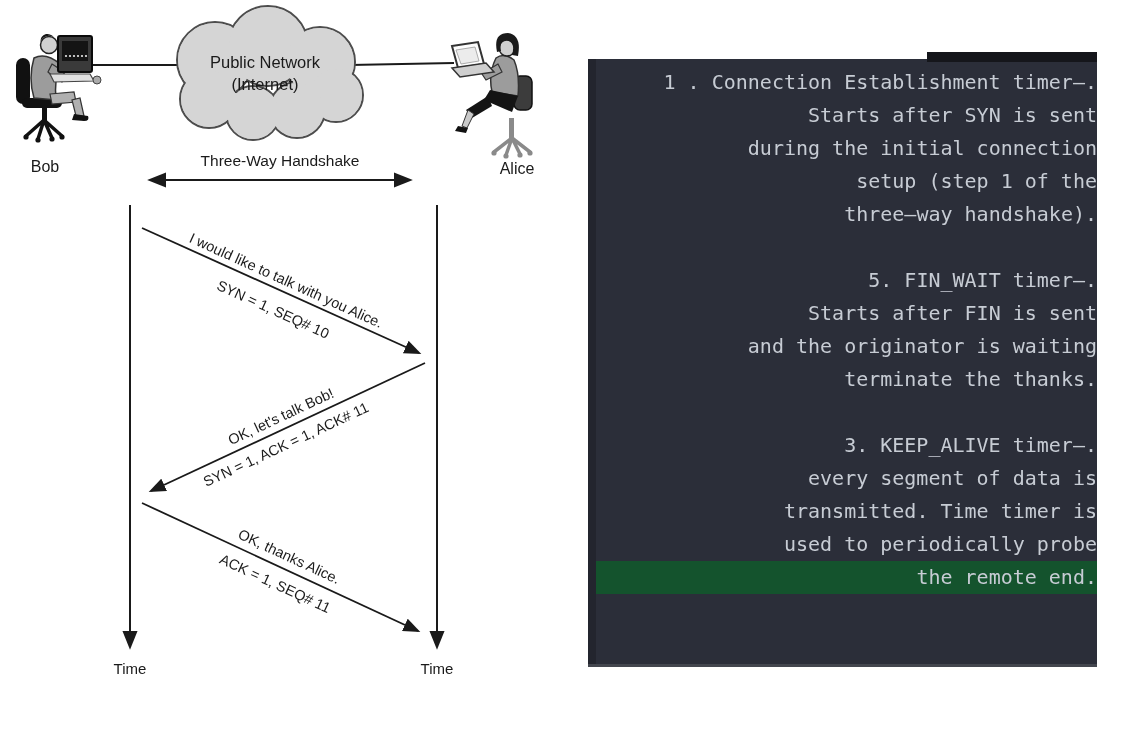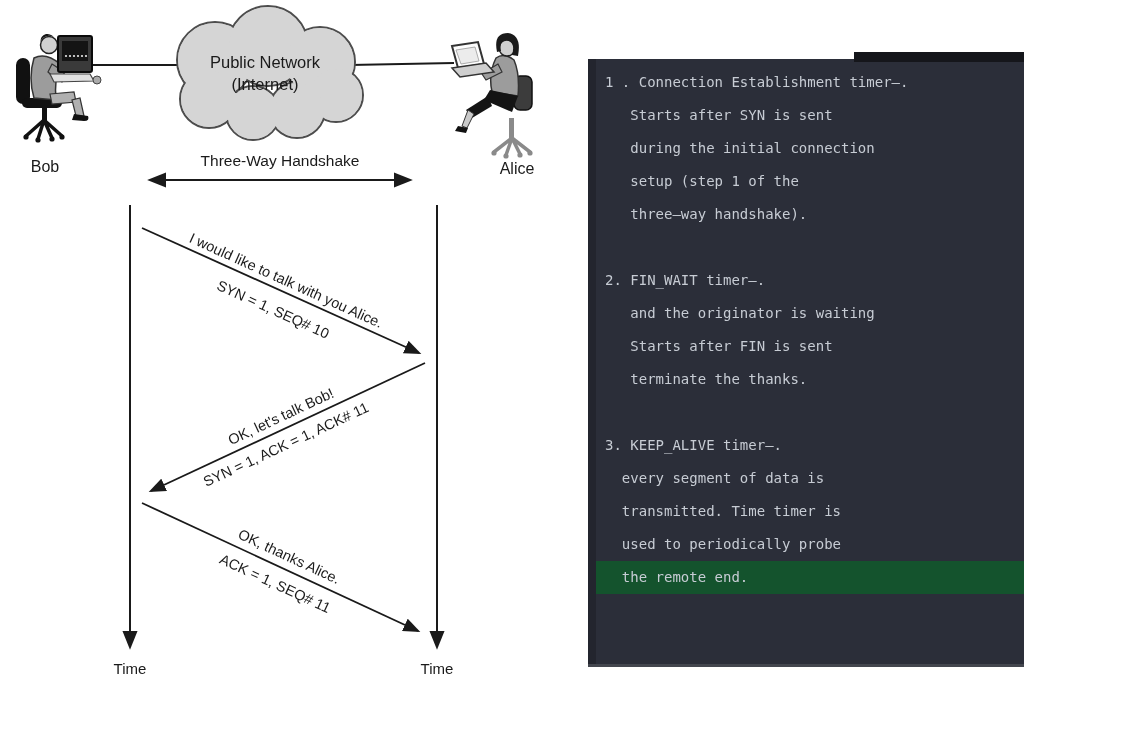--- a/index.html
+++ b/index.html
@@ -6,23 +6,23 @@
   .stage{position:relative;width:1132px;height:730px;background:#fff;overflow:hidden;
          font-family:"Liberation Sans",sans-serif;}
   .diagram{position:absolute;left:0;top:0;}
   .dtext{fill:var(--ink,#1a1a1a);font-family:"Liberation Sans",sans-serif;}
   .cloudtxt{font-size:16.5px;}
   .actor{font-size:16px;}
   .hstitle{font-size:15.5px;}
   .msg{font-size:14.5px;}
   .timelbl{font-size:15px;}
   .ink{stroke:var(--ink,#1a1a1a);}
-  .terminal{position:absolute;left:588px;top:59px;width:436px;height:608px;
+  .terminal{position:absolute;left:588px;top:59px;width:509px;height:608px;
             box-sizing:border-box;border-bottom:3px solid #43464e;
-            font-family:"DejaVu Sans Mono",monospace;font-size:14px;}
+            font-family:"DejaVu Sans Mono",monospace;font-size:20px;text-align:right;}
   .terminal::before{content:"";position:absolute;left:0;top:0;width:8px;height:100%;
             background:rgba(0,0,0,0.18);pointer-events:none;}
   .topbar{position:absolute;right:0;top:-7px;width:170px;height:10px;}
   .term-lines{padding:7px 0 0 8px;}
   .tline{height:33px;line-height:33px;white-space:pre;padding-left:9px;}
 </style>
 </head>
 <body style="--ink: #1a1a1a;">
 
 <div class="stage">
@@ -147,23 +147,23 @@
 
   <div class="terminal" style="background: rgb(43, 46, 57); color: rgb(199, 204, 212);">
     <div class="topbar" style="background: rgb(21, 22, 27);"></div>
     <div class="term-lines" id="term-lines">
         <div class="tline">1 . Connection Establishment timer—.</div>
         <div class="tline">   Starts after SYN is sent</div>
         <div class="tline">   during the initial connection</div>
         <div class="tline">   setup (step 1 of the</div>
         <div class="tline">   three—way handshake).</div>
         <div class="tline"> </div>
-        <div class="tline">2. FIN_WAIT timer—.</div>
+        <div class="tline">5. FIN_WAIT timer—.</div>
+        <div class="tline">   Starts after FIN is sent</div>
         <div class="tline">   and the originator is waiting</div>
-        <div class="tline">   Starts after FIN is sent</div>
         <div class="tline">   terminate the thanks.</div>
         <div class="tline"> </div>
         <div class="tline">3. KEEP_ALIVE timer—.</div>
         <div class="tline">  every segment of data is</div>
         <div class="tline">  transmitted. Time timer is</div>
         <div class="tline">  used to periodically probe</div>
         <div class="tline hl" style="background: #14532d;">  the remote end.</div>
       </div>
   </div>
 

